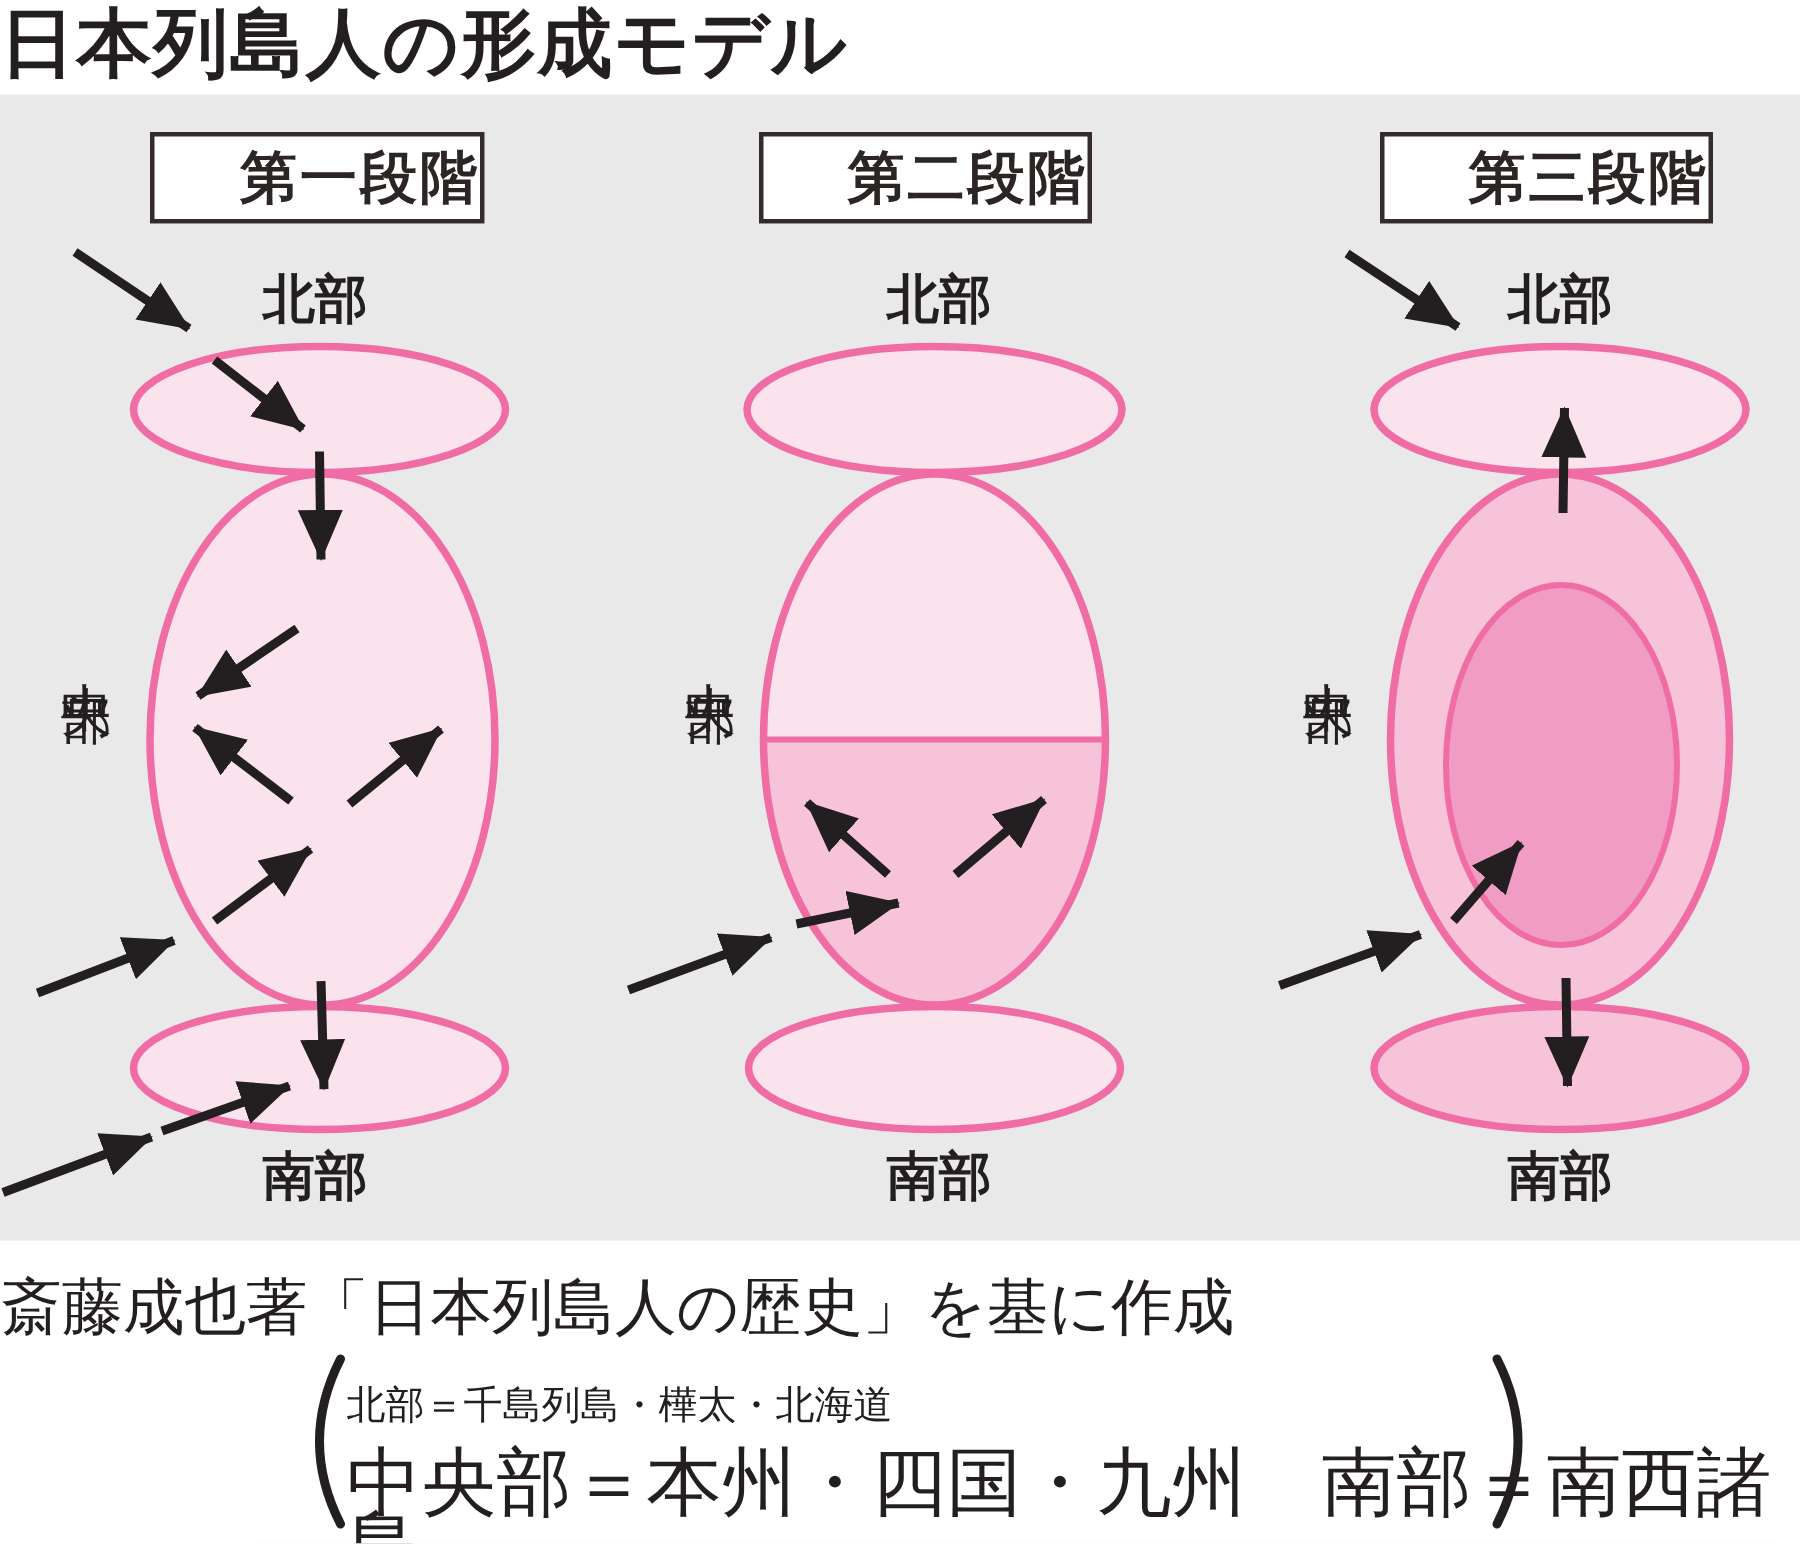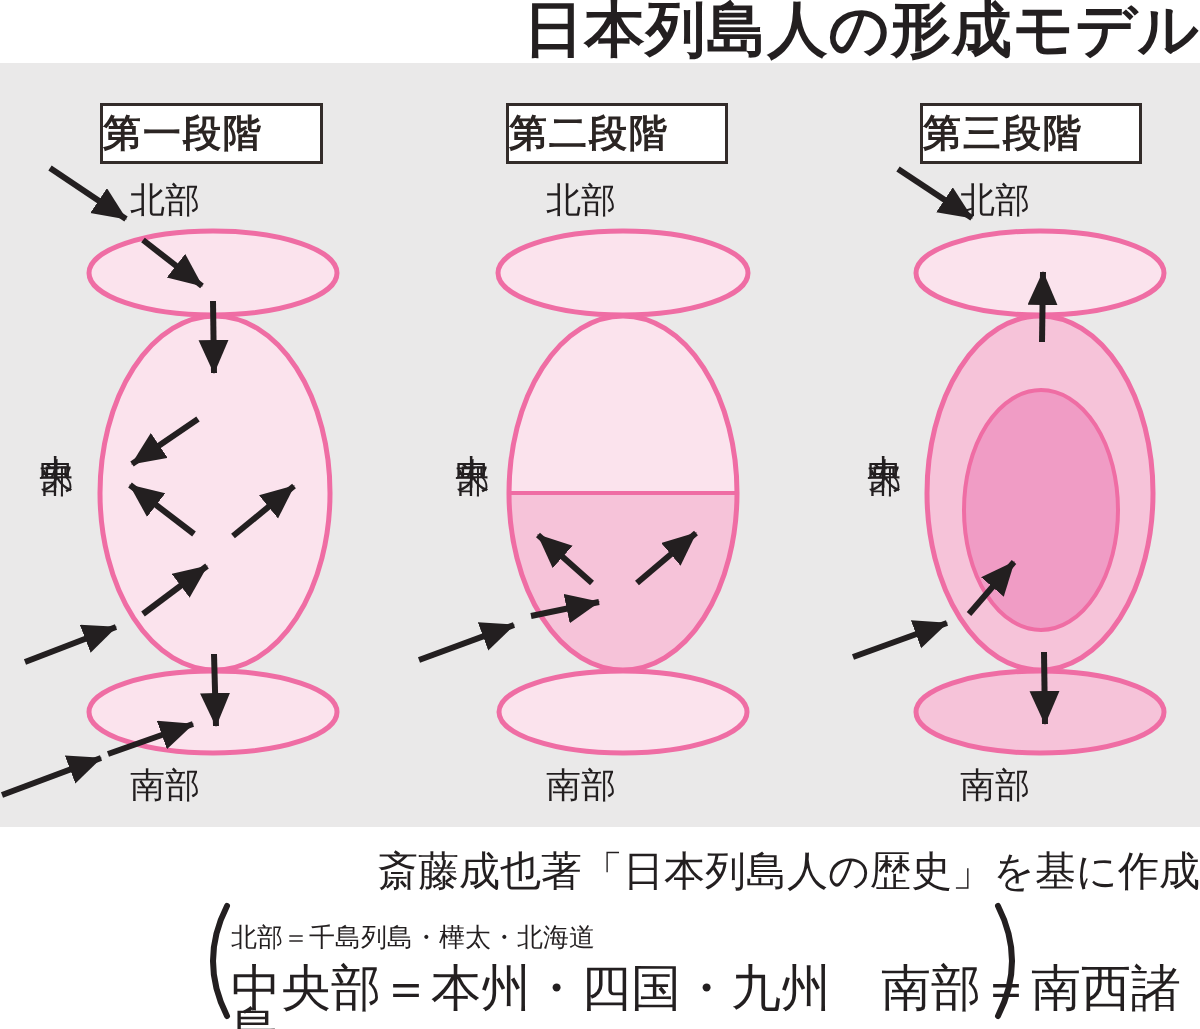--- a/index.html
+++ b/index.html
@@ -16,22 +16,22 @@
     width: 1200px;
     height: 1029px;
     overflow: hidden;
     background: #ffffff;
   }
   .title {
     position: absolute;
     left: 0; top: 0;
     width: 1200px;
     height: 60px;
-    text-align: right;
-    font-size: 60px;
+    text-align: left;
+    font-size: 50px;
     line-height: 58px;
     font-weight: bold;
     letter-spacing: 1px;
     color: #231F20;
   }
   .gray-band {
     position: absolute;
     left: 0; top: 63px;
     width: 1200px;
     height: 764px;
@@ -44,49 +44,49 @@
     height: 1029px;
   }
   .stage-box {
     position: absolute;
     top: 88px;
     height: 55px;
     background: #ffffff;
     border: 3px solid #332C2A;
     display: flex;
     align-items: center;
-    justify-content: flex-start;
+    justify-content: flex-end;
     font-size: 38px;
     font-weight: bold;
     color: #2B2523;
     letter-spacing: 2px;
-    margin-top: 15px;
   }
   .region-label {
     position: absolute;
     width: 160px;
-    text-align: left;
+    text-align: center;
     font-size: 35px;
     line-height: 36px;
     color: #231F20;
+    font-weight: bold;
   }
   .central-label {
     position: absolute;
     writing-mode: vertical-rl;
     text-orientation: upright;
     font-size: 34px;
     line-height: 38px;
     letter-spacing: 3px;
     color: #231F20;
   }
   .caption-source {
     position: absolute;
     left: 0; top: 846px;
     width: 1200px;
-    text-align: right;
+    text-align: left;
     font-size: 41px;
     line-height: 50px;
     font-weight: 500;
     color: #231F20;
   }
   .legend-line1 {
     position: absolute;
     left: 231px; top: 916px;
     font-size: 26px;
     line-height: 42px;

